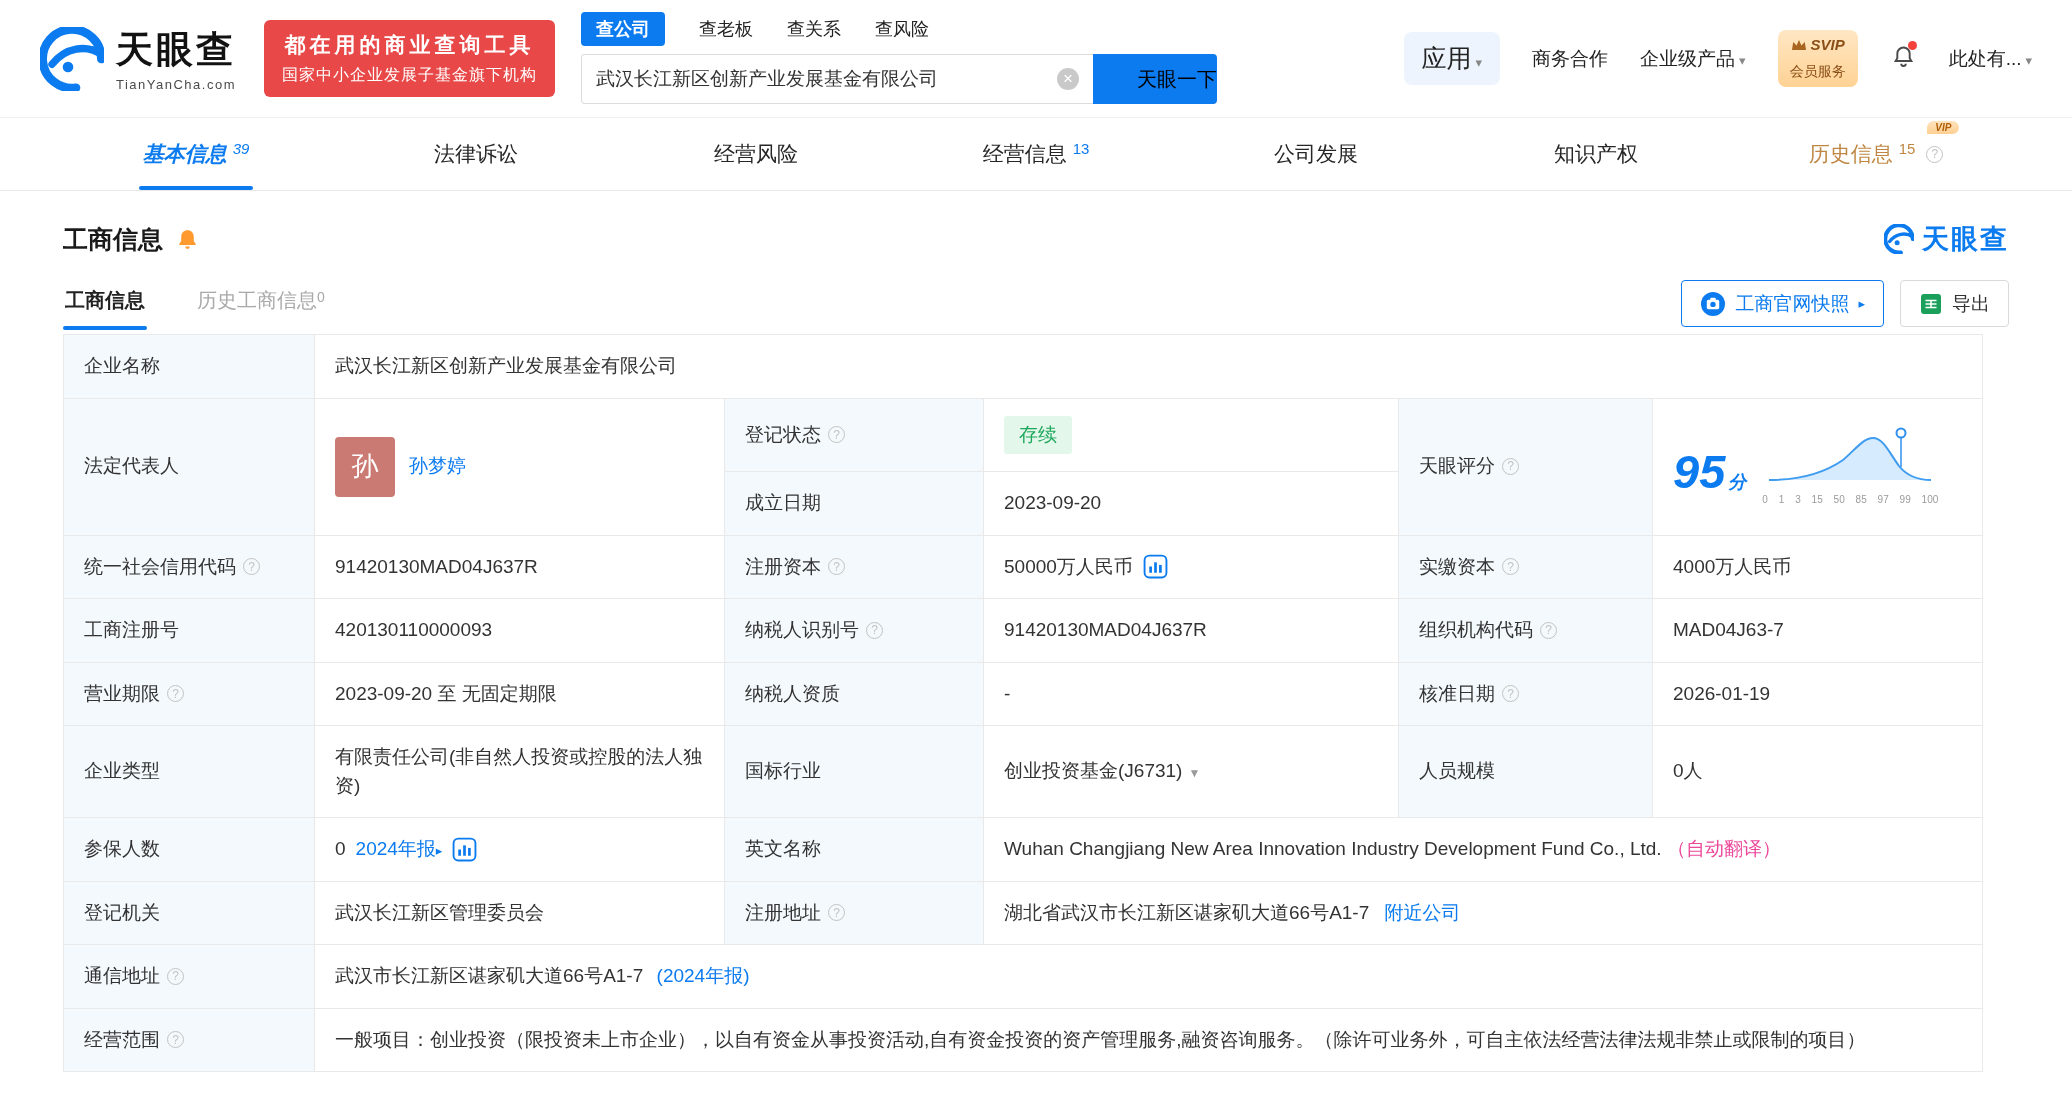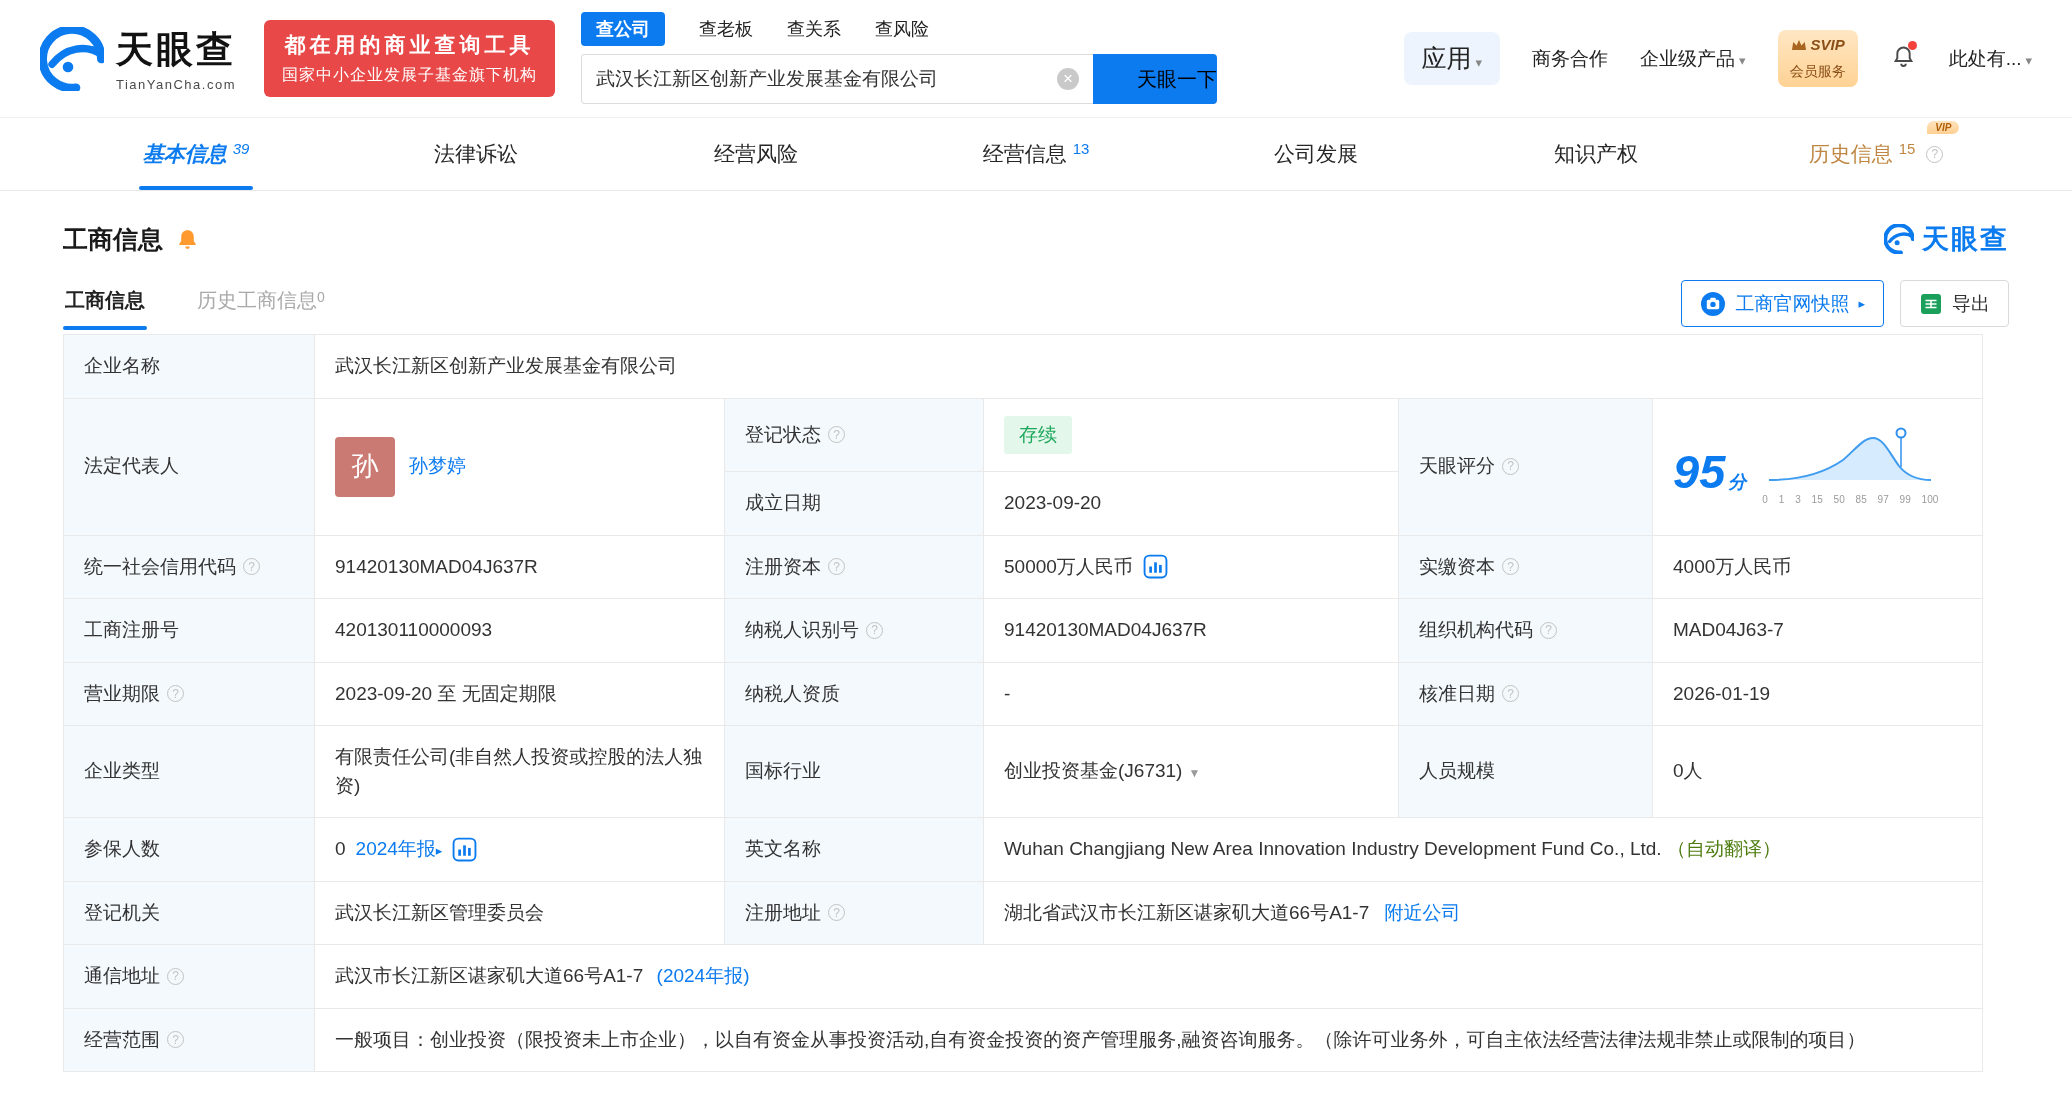--- a/index.html
+++ b/index.html
@@ -72,21 +72,21 @@
   .caret-r { font-size:13px; }
   .caret-r::before { content:"▸"; }
 
   
   table { width:1919px; margin:4px 0 0; border-collapse:collapse; table-layout:fixed; }
   td { border:1px solid #e9e9e9; padding:17px 20px; font-size:19px; color:#333; vertical-align:middle; line-height:1.5; }
   td.lbl { background:#f3f9fc; }
   .help { display:inline-flex; width:17px; height:17px; border:1px solid #c3c3c3; border-radius:50%; color:#c3c3c3; font-size:12px; align-items:center; justify-content:center; margin-left:7px; vertical-align:2px; cursor:pointer; }
   .help::before { content:"?"; }
   .link { color:#0b7bef; text-decoration:none; cursor:pointer; }
-  .gray { color:#4d7c0f; }
+  .gray { color:#ec4899; }
   .vflex { display:flex; align-items:center; gap:10px; flex-wrap:wrap; }
   .rep { display:flex; align-items:center; gap:14px; }
   .avatar { width:60px; height:60px; border-radius:4px; background:#ca7a72; color:#fff; font-size:27px; display:flex; align-items:center; justify-content:center; cursor:pointer; }
   .badge-green { display:inline-block; background:#e3f7eb; color:#1fa85d; padding:5px 15px; border-radius:3px; }
   .chev-d { color:#999; font-size:12px; margin-left:6px; }
   .chev-d::before { content:"▼"; }
   .score-wrap { display:flex; align-items:flex-end; gap:16px; }
   .score-num { font-size:47px; font-weight:bold; font-style:italic; color:#0b7bef; white-space:nowrap; }
   .score-fen { font-size:18px; margin-left:3px; }
   .score-chart { width:176px; }

